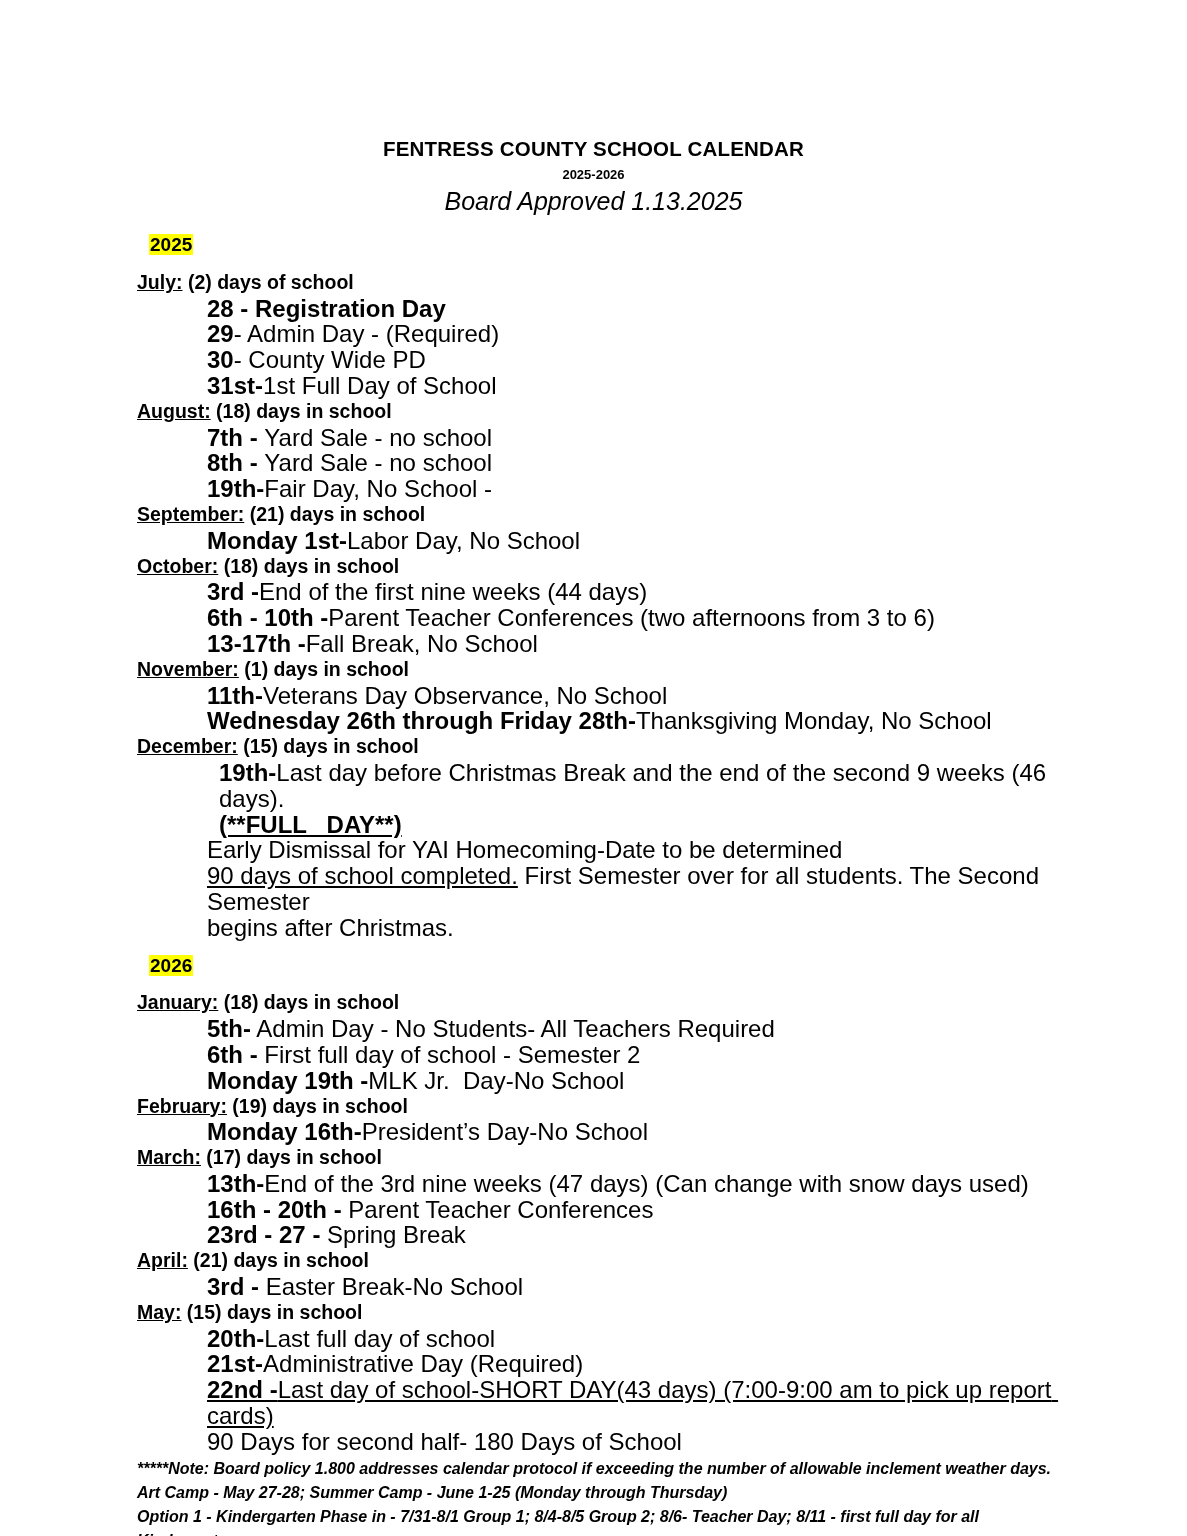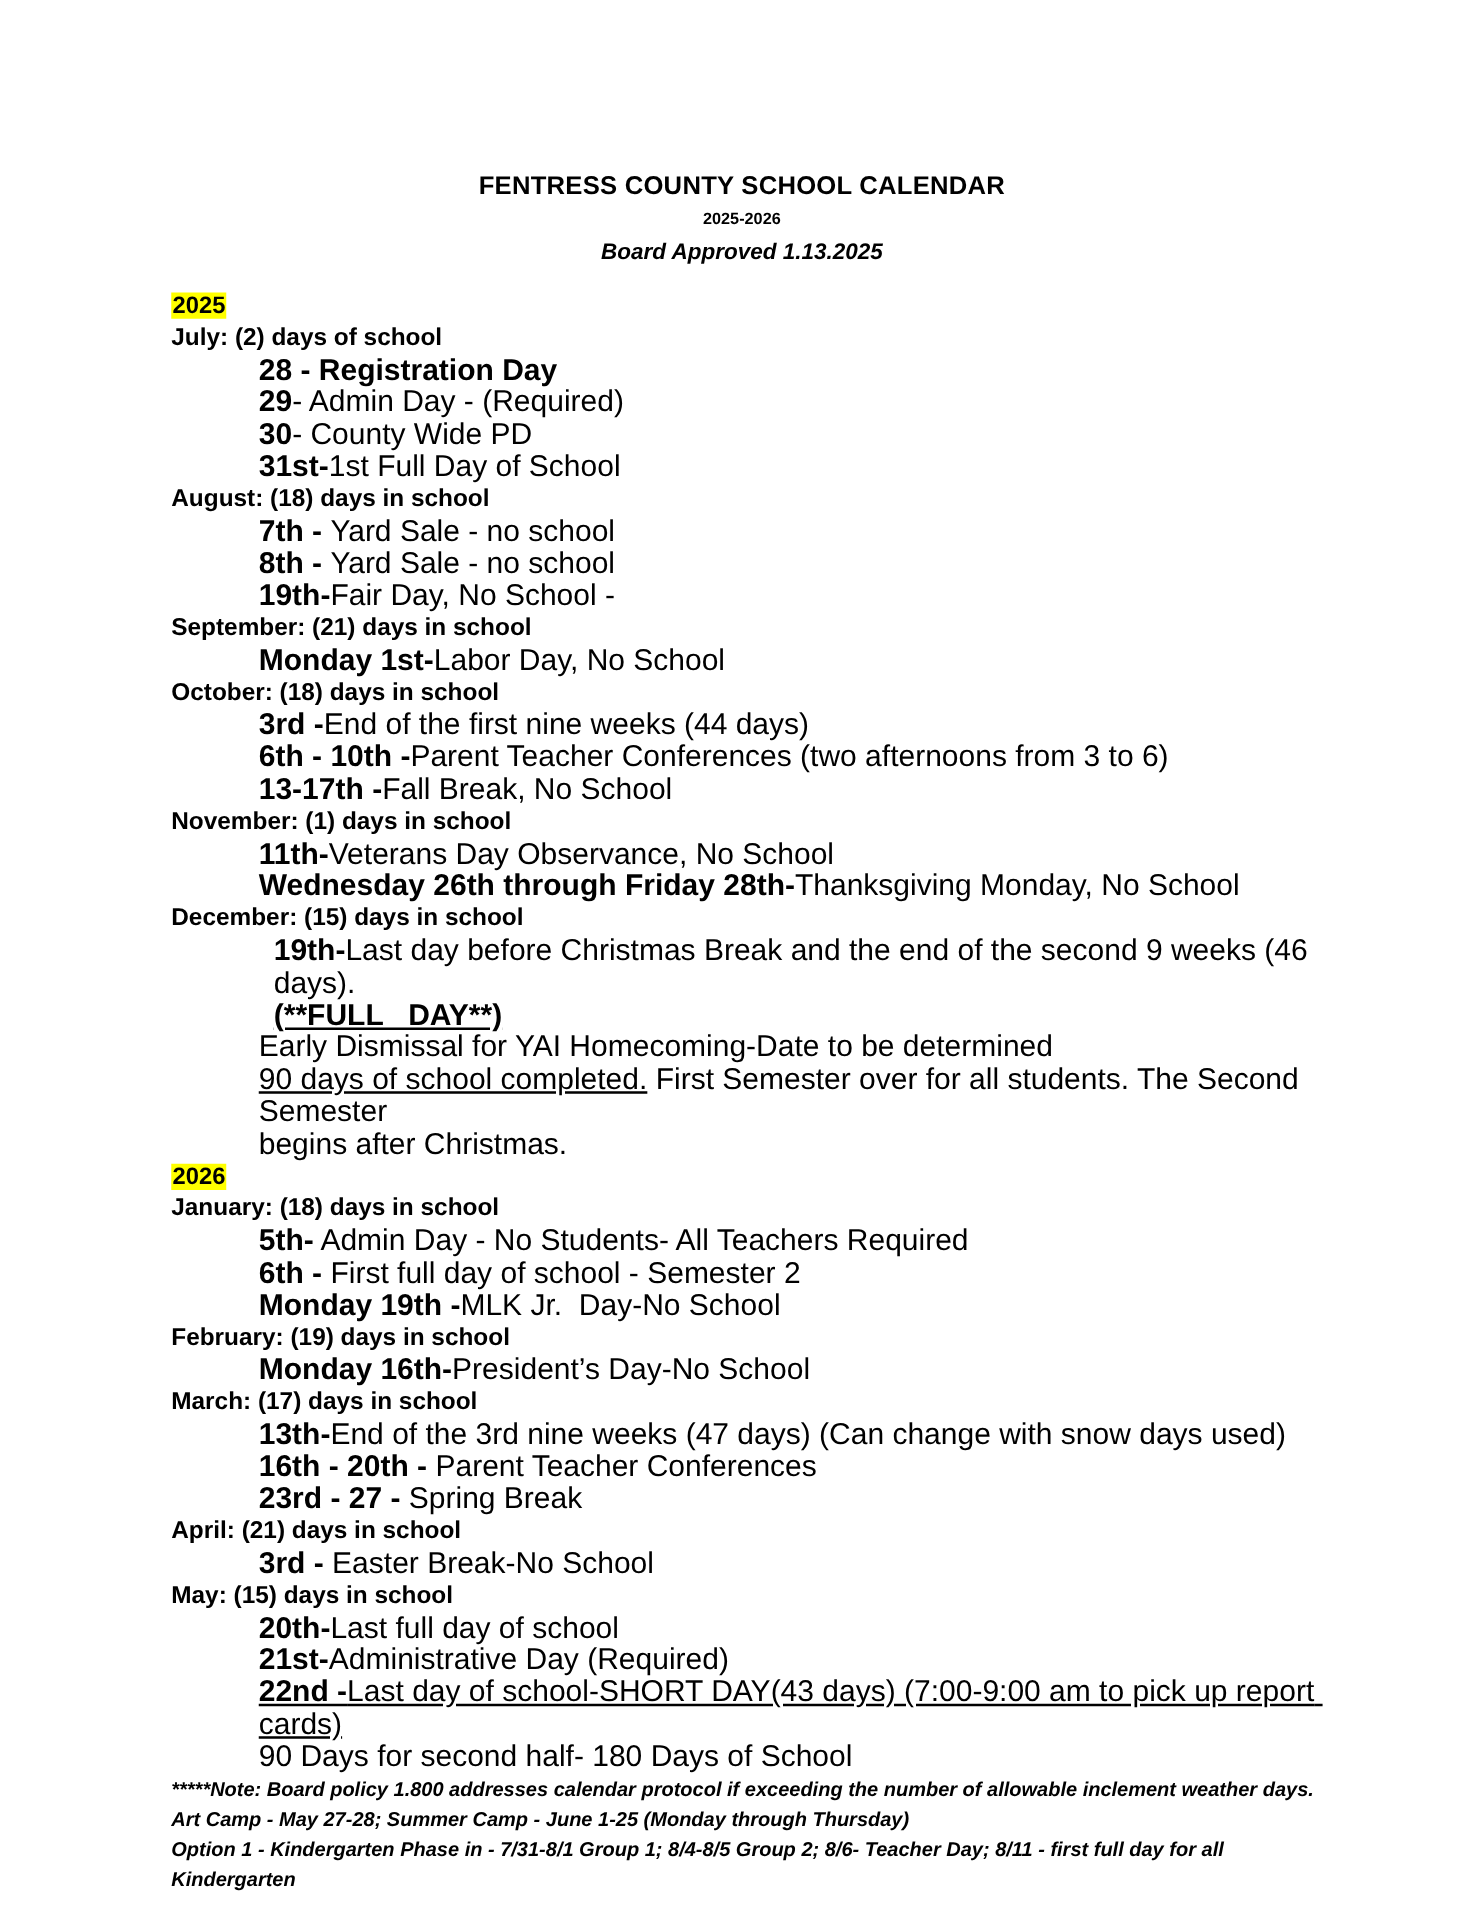--- a/index.html
+++ b/index.html
@@ -32,45 +32,46 @@
     font-weight: bold;
     letter-spacing: 0.2px;
     line-height: 26px;
   }
   .title-years {
     font-size: 13px;
     font-weight: bold;
     line-height: 26px;
   }
   .title-approved {
-    font-size: 18px;
-    font-weight: bold;
+    font-size: 25px;
+    font-weight: normal;
     font-style: italic;
     line-height: 26px;
   }
   
   .year-marker {
     font-size: 19px;
     font-weight: bold;
     line-height: 25.8px;
-    margin: 0;
+    margin: 12px;
   }
   .year-marker span.hl {
     background: #FFFF00;
     padding: 0 1px;
   }
   
   .month-line {
     font-size: 19.5px;
     font-weight: bold;
     line-height: 25.8px;
     margin: 0;
     white-space: pre;
   }
   .month-line .mo {
+    text-decoration: underline;
   }
   .detail-line {
     font-size: 24px;
     line-height: 25.8px;
     margin: 0;
     padding-left: 70px;
     white-space: pre-wrap;
   }
   .detail-line .d {
     font-weight: bold;

